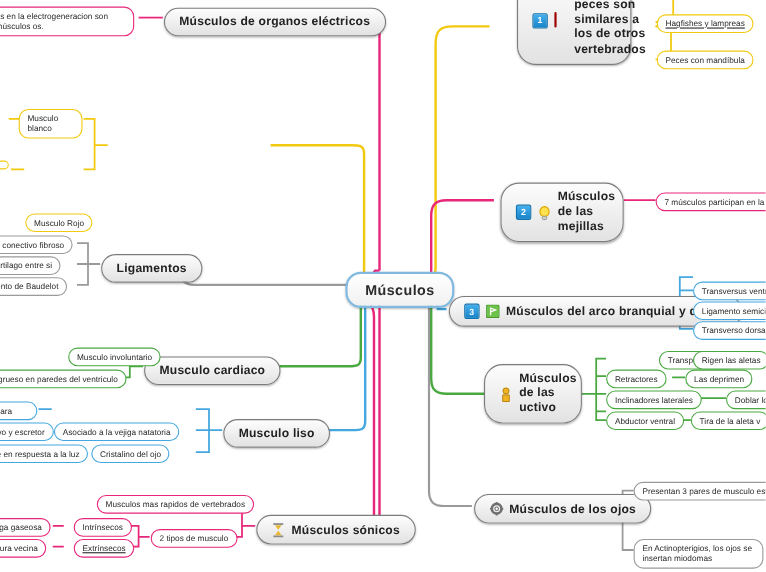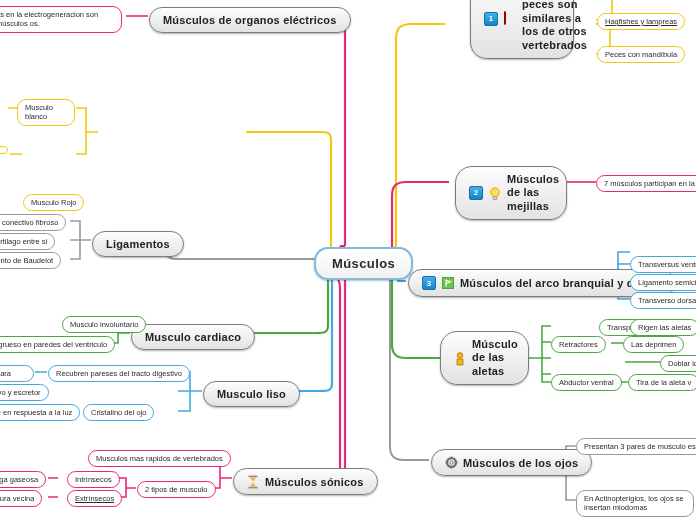--- a/index.html
+++ b/index.html
@@ -162,24 +162,25 @@
   <div class="node sm c-blue" style="left:630px;top:274px;">Ligamento semicircu</div>
   <div class="node sm c-blue" style="left:630px;top:292px;">Transverso dorsal</div>
 
   <div class="node l1 multi" style="left:440px;top:331px;width:89px;">
     <span class="ic t1">
       <svg width="12" height="15" viewBox="0 0 12 15">
         <circle cx="6" cy="3.4" r="2.8" fill="#f0b323" stroke="#b07c00" stroke-width=".8"></circle>
         <path d="M3 7 h6 v6 h-6 z" fill="#f0b323" stroke="#b07c00" stroke-width=".8"></path>
       </svg>
     </span>
-    <span class="txt">Músculo de las aletas</span>
+    <span class="txt">Músculos de las uctivo</span>
   </div>
   <div class="node sm c-green" style="left:551px;top:319px;margin-left:48px;">Transportadores</div>
   <div class="node sm c-green" style="left:551px;top:336px;">Retractores</div>
+  <div class="node sm c-green" style="left:551px;top:355px;">Inclinadores laterales</div>
   <div class="node sm c-green" style="left:551px;top:374px;">Abductor ventral</div>
   <div class="node sm c-green" style="left:630px;top:319px;">Rigen las aletas</div>
   <div class="node sm c-green" style="left:623px;top:336px;">Las deprimen</div>
   <div class="node sm c-green" style="left:660px;top:355px;">Doblar los ra</div>
   <div class="node sm c-green" style="left:628px;top:374px;">Tira de la aleta v</div>
 
   <div class="node l1" style="left:431px;top:449px;">
     <span class="ic t1">
       <svg width="13" height="13" viewBox="0 0 13 13">
         <circle cx="6.5" cy="6.5" r="4.4" fill="none" stroke="#6f6f6f" stroke-width="2.4"></circle>
@@ -212,21 +213,21 @@
 
   <div class="node l1" style="left:131px;top:324px;">
     <span class="txt">Musculo cardiaco</span>
   </div>
   <div class="node sm c-green" style="left:34px;top:316px;margin-left:28px;">Musculo involuntario</div>
   <div class="node sm c-green" style="left:-16px;top:336px;">a grueso en paredes del ventriculo</div>
 
   <div class="node l1" style="left:203px;top:381px;">
     <span class="txt">Musculo liso</span>
   </div>
-  <div class="node sm c-blue" style="left:48px;top:365px;">Recubren pareses del tracto digestivo</div>
+  <div class="node sm c-blue" style="left:49px;top:384px;">Asociado a la vejiga natatoria</div>
   <div class="node sm c-blue" style="left:83px;top:404px;">Cristalino del ojo</div>
   <div class="node sm c-blue" style="left:-12px;top:365px;width:46px;">para</div>
   <div class="node sm c-blue" style="left:-22px;top:384px;">uctivo y escretor</div>
   <div class="node sm c-blue" style="left:-32px;top:404px;">contrae en respuesta a la luz</div>
 
   <div class="node l1" style="left:233px;top:468px;">
     <span class="ic t1">
       <svg width="12" height="14" viewBox="0 0 12 14">
         <rect x="1.5" y="0.6" width="9" height="1.6" fill="#8a8a8a"></rect>
         <rect x="1.5" y="11.8" width="9" height="1.6" fill="#8a8a8a"></rect>

